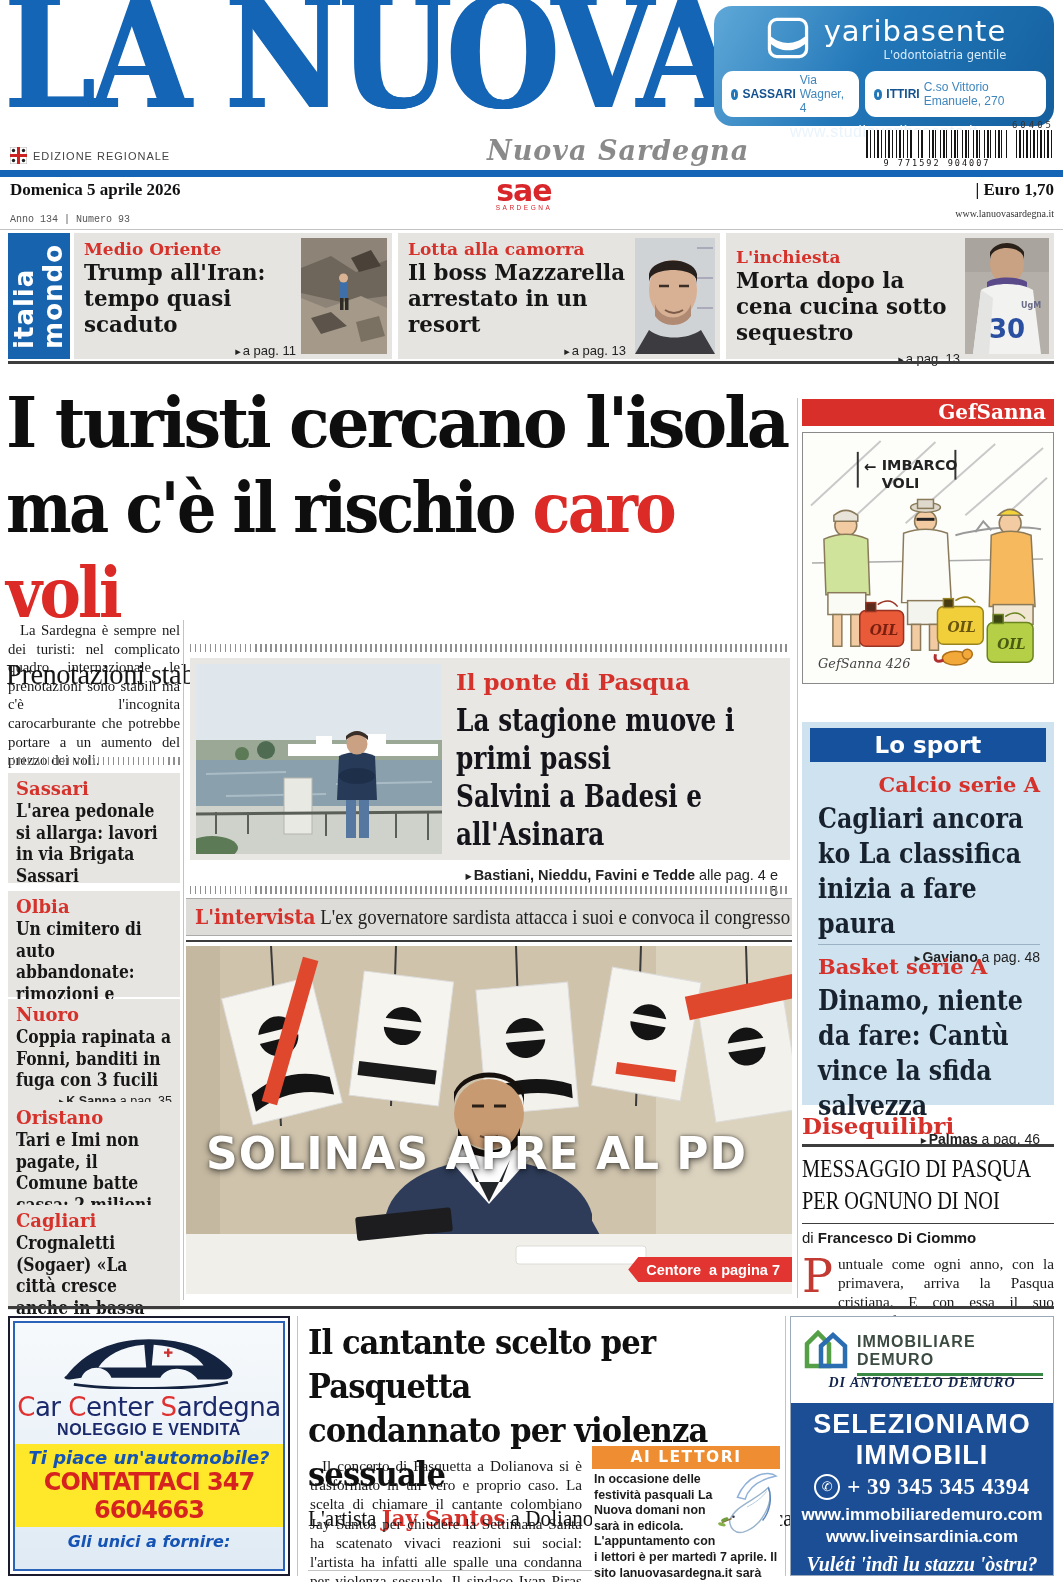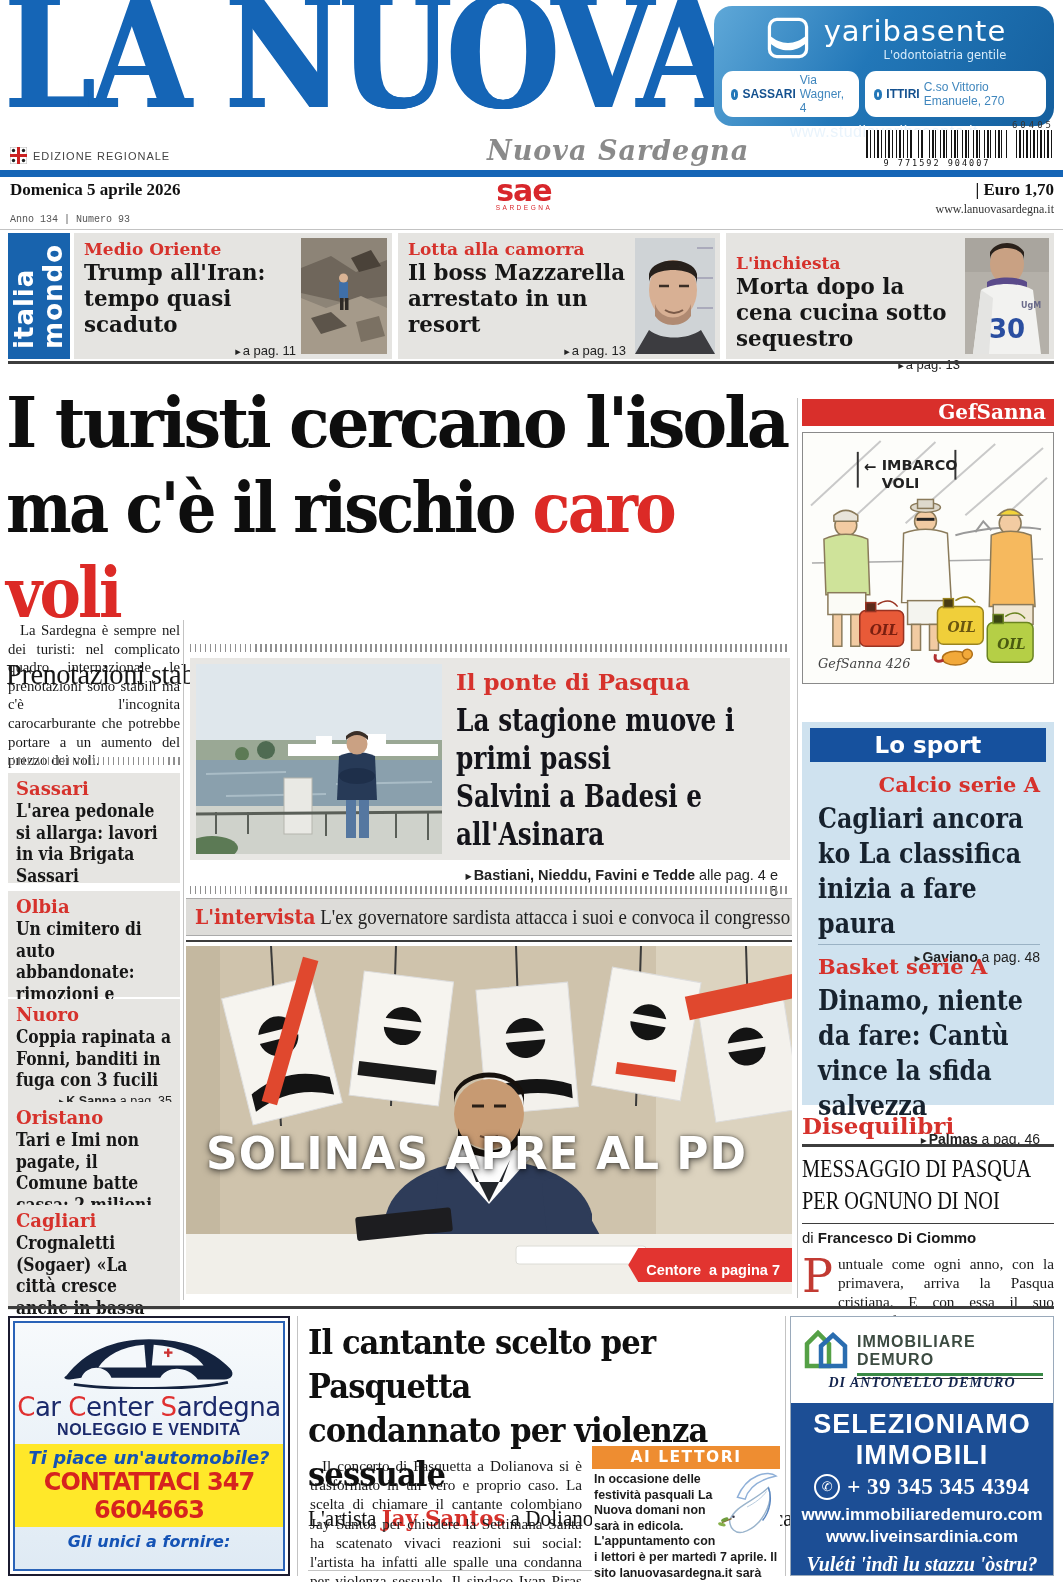--- a/index.html
+++ b/index.html
@@ -98,21 +98,21 @@
   <div class="abs" style="left:10px;top:180px;">
     <div class="b" style="font-size:17px;">Domenica 5 aprile 2026</div>
     <div style="font-size:10px;color:#555;margin-top:14px;font-family:Liberation Mono, monospace;">Anno 134 | Numero 93</div>
   </div>
   <div class="abs" style="left:492px;top:178px;width:64px;text-align:center;">
     <div style="font-family:'DejaVu Sans',sans-serif;font-weight:bold;font-size:30px;line-height:26px;color:#d8262b;letter-spacing:-1px;">sae</div>
     <div style="font-family:'Liberation Sans',sans-serif;font-size:6.5px;letter-spacing:2.5px;color:#d8262b;">SARDEGNA</div>
   </div>
   <div class="abs" style="right:9px;top:180px;text-align:right;">
     <div class="b" style="font-size:17px;">| Euro 1,70</div>
-    <div style="font-size:12px;color:#333;margin-top:2px;">www.lanuovasardegna.it</div>
+    <div style="font-size:10px;color:#333;margin-top:8px;">www.lanuovasardegna.it</div>
   </div>
 
   <div class="abs hairline" style="left:0;top:229px;width:1063px;height:1px;"></div>
 
   <div class="abs" style="left:8px;top:233px;width:62px;height:126px;background:#1863ad;display:flex;align-items:center;justify-content:center;">
     <div style="writing-mode:vertical-rl;transform:rotate(180deg);font-family:'DejaVu Sans',sans-serif;
                 font-weight:bold;font-size:26px;color:#fff;line-height:29px;letter-spacing:1px;">
       <div>italia</div>
       <div>mondo</div>
     </div>
@@ -161,21 +161,21 @@
         <path d="M14 44 C14 28,62 28,62 44 L62 38 C54 24,22 24,14 38 z" fill="#27201c"></path>
         <path d="M20 66 C26 84,50 84,56 66 L56 78 C48 90,28 90,20 78 z" fill="#b08a72"></path>
         <path d="M24 48 L34 48 M44 48 L54 48" stroke="#3a2e26" stroke-width="2.5"></path>
         <path d="M30 72 C36 76,42 76,48 72" stroke="#7a5a48" stroke-width="2" fill="none"></path>
         <path d="M0 116 L14 92 C26 102,52 102,66 92 L80 116 z" fill="#3c3c40"></path>
       </svg>
     </div>
   </div>
 
   <div class="abs card" style="left:726px;top:233px;width:328px;height:126px;">
-    <div style="position:absolute;left:10px;top:20px;width:224px;">
+    <div style="position:absolute;left:10px;top:14px;width:224px;">
       <div class="kicker" style="font-size:17px;">L'inchiesta</div>
       <div class="cnd" style="--sx:.93;font-family:'DejaVu Serif',serif;font-weight:bold;font-size:23px;line-height:26px;color:#161616;">Morta dopo la cena cucina sotto sequestro</div>
       <div class="pageref" style="font-size:13px;margin-top:6px;">
         <span class="mk">▸</span><span>a pag. 13</span>
       </div>
     </div>
     <div class="photo" style="position:absolute;right:5px;top:5px;width:84px;height:116px;">
       <svg width="84" height="116" viewBox="0 0 84 116" preserveAspectRatio="none">
         <rect width="84" height="116" fill="#b4b0a9"></rect>
         <rect x="0" y="0" width="84" height="34" fill="#a9a59e"></rect>
@@ -451,21 +451,21 @@
       </g>
 
       <rect y="288" width="606" height="60" fill="#f1efe9"></rect>
       <rect x="330" y="300" width="130" height="18" rx="3" fill="#fff" stroke="#dcdcd6"></rect>
       <g transform="rotate(-6 220 278)">
           <rect x="170" y="266" width="96" height="24" rx="3" fill="#1d1d20"></rect>
         </g>
     </svg>
     <div class="ovl" style="position:absolute;left:20px;top:182px;font-size:44px;">SOLINAS APRE AL PD</div>
     <div class="sans" style="position:absolute;right:0;bottom:12px;background:#e23430;color:#fff;font-weight:bold;
-                font-size:14.5px;padding:14px 12px 4px 18px;clip-path:polygon(10px 0,100% 0,100% 100%,10px 100%,0 50%);">
+                font-size:14.5px;padding:5px 12px 4px 18px;clip-path:polygon(10px 0,100% 0,100% 100%,10px 100%,0 50%);">
       <span>Centore</span>&nbsp; <span style="font-weight:bold;">a pagina 7</span>
     </div>
   </div>
 
   <div class="abs" style="left:802px;top:722px;width:252px;height:383px;background:#cfe2ef;">
     <div style="position:absolute;left:8px;top:6px;width:236px;height:34px;background:#16519e;">
       <div style="font-family:'DejaVu Sans',sans-serif;font-weight:bold;font-size:23px;line-height:34px;color:#fff;text-align:center;">Lo sport</div>
     </div>
     <div style="position:absolute;left:16px;top:50px;width:222px;">
       <div class="kicker" style="font-size:21px;text-align:right;">Calcio serie A</div>

